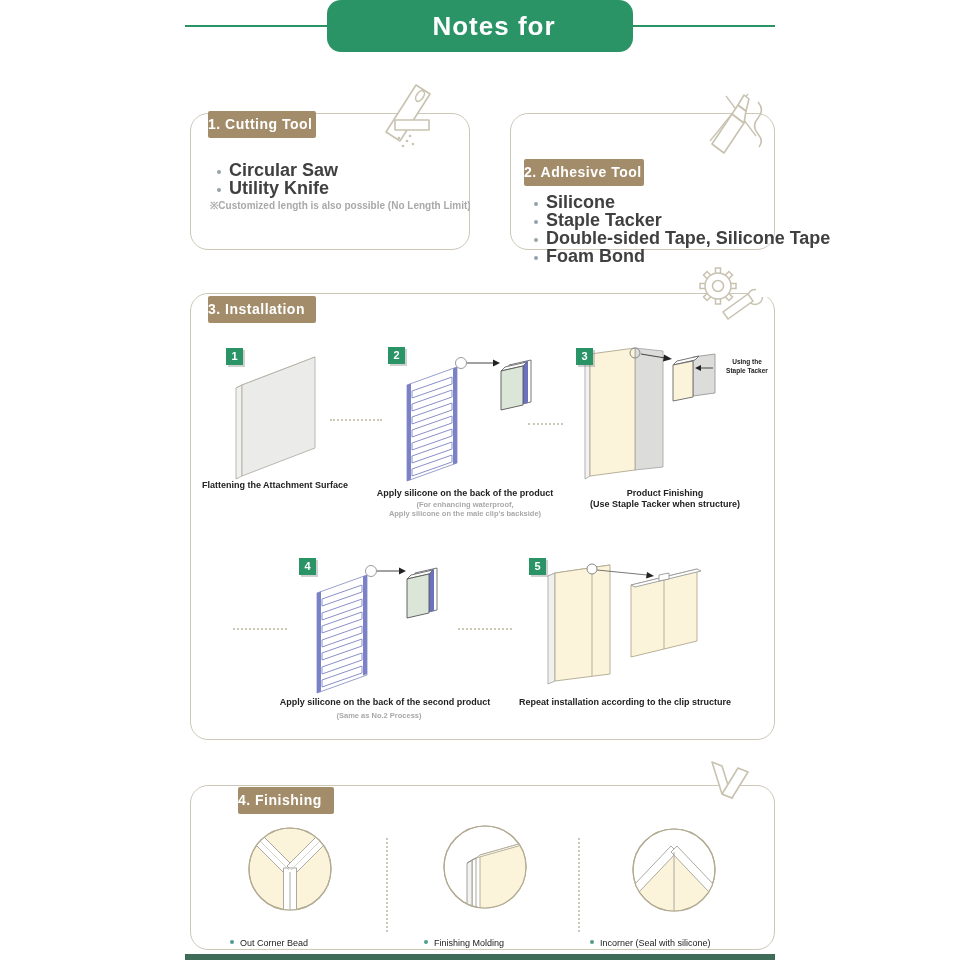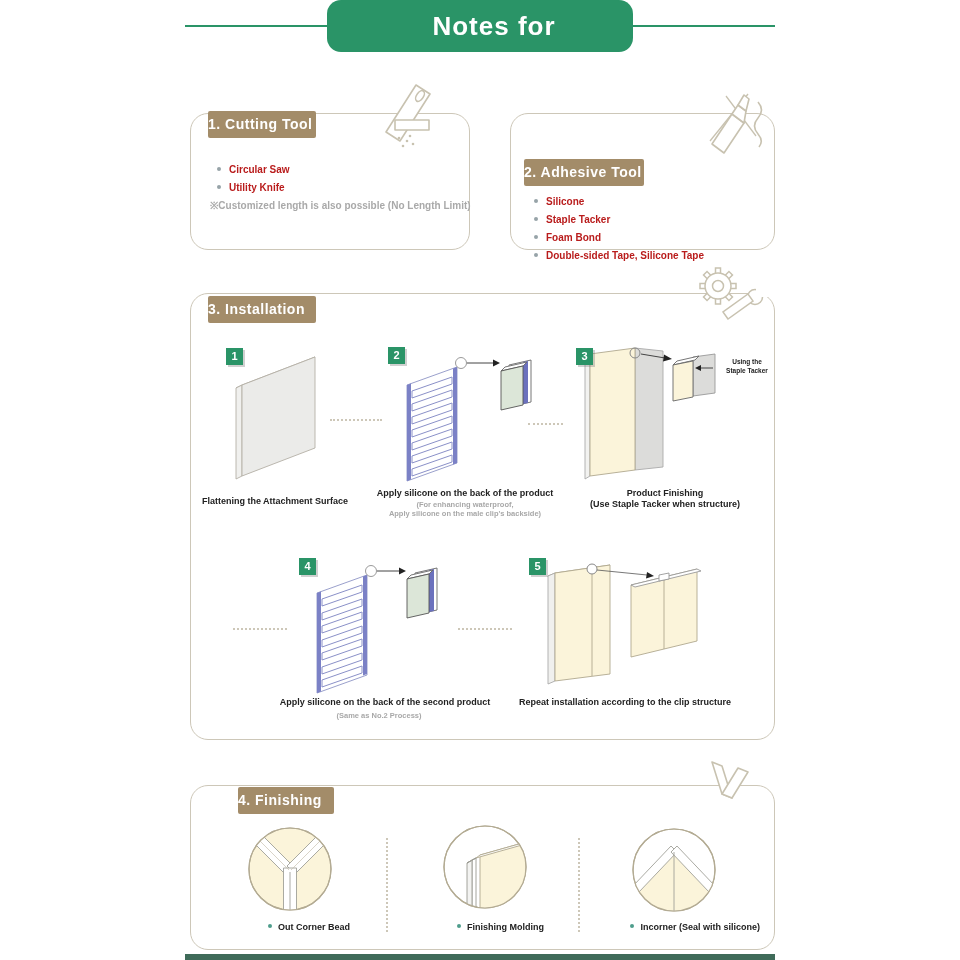--- a/index.html
+++ b/index.html
@@ -18,39 +18,39 @@
   
   .secbox { border:1.5px solid #cdc7b8; border-radius:18px; background:#fff; }
   .sec-title {
     background:#a38c69; color:#fff; font-weight:bold; font-size:14px;
     border-radius:2px; height:27px; line-height:27px; text-align:left;
     letter-spacing:0.5px; z-index:3;
   }
 
   
   .tool-list { list-style:none; }
-  .tool-list li { font-size:10px; font-weight:bold; color:#b91c1c; line-height:18px; white-space:nowrap; }
+  .tool-list li { font-size:18px; font-weight:bold; color:#404040; line-height:18px; white-space:nowrap; }
   .dot { display:inline-block; width:4px; height:4px; border-radius:50%; background:#97a3a8; margin-right:8px; vertical-align:2px; }
   .note { font-size:10px; color:#a9a9a9; font-weight:bold; white-space:nowrap; }
 
   
   .numbadge {
     width:17px; height:17px; background:#2a9467; color:#fff; font-size:11px;
     font-weight:bold; text-align:center; line-height:17px;
     box-shadow:2px 2px 0 rgba(120,120,120,0.35); z-index:2;
   }
 
   .caption { font-size:9px; font-weight:bold; color:#222; text-align:center; white-space:nowrap; }
   .subcaption { font-size:7.5px; color:#a8a8a8; font-weight:bold; text-align:center; white-space:nowrap; }
   .annotation { font-size:6.5px; font-weight:bold; color:#222; text-align:center; line-height:9px; }
 
   .dotted-h { border-top:2px dotted #cdc7b8; height:0; }
   .dotted-v { border-left:2px dotted #cdc7b8; width:0; }
 
-  .fin-caption { font-size:9px; font-weight:bold; color:#222; text-align:right; white-space:nowrap; }
+  .fin-caption { font-size:9px; font-weight:normal; color:#222; text-align:left; white-space:nowrap;margin-top:16px; }
   .fin-dot { display:inline-block; width:4px; height:4px; border-radius:50%; background:#4e9d8c; margin-right:6px; vertical-align:2px; }
 
   .bottom-bar { left:185px; top:954px; width:590px; height:6px; background:#3f6b59; }
 
   svg { display:block; }
 </style>
 </head>
 <body>
 
 <div id="page">
@@ -80,22 +80,22 @@
         <circle cx="41" cy="60" r="1.3"></circle>
         <circle cx="38" cy="52" r="1.3"></circle>
     </g>
   </svg>
 
   <div class="abs secbox" style="left:510px; top:113px; width:265px; height:137px;"></div>
   <div class="abs sec-title" style="left:524px; top:111px; width:120px;margin-top:48px;">2. Adhesive Tool</div>
   <ul class="abs tool-list" style="left:534px; top:161px;margin-top:32px;">
     <li><span class="dot"></span><span>Silicone</span></li>
     <li><span class="dot"></span><span>Staple Tacker</span></li>
+    <li><span class="dot"></span><span>Double-sided Tape, Silicone Tape</span></li>
     <li><span class="dot"></span><span>Foam Bond</span></li>
-    <li><span class="dot"></span><span>Double-sided Tape, Silicone Tape</span></li>
   </ul>
 
   <svg class="abs" style="left:698px; top:86px;" width="74" height="78" viewBox="0 0 74 78">
     <g stroke="#c8c2b0" stroke-width="1.3" fill="none">
       <line x1="12" y1="55" x2="50" y2="8"></line>
       <line x1="28" y1="10" x2="58" y2="50"></line>
     </g>
     <g fill="#fff" stroke="#c8c2b0" stroke-width="1.6" stroke-linejoin="round">
       <polygon points="14,58 34,28 46,37 26,67"></polygon>
       <polygon points="34,28 40,19 48,25 46,37"></polygon>
@@ -126,21 +126,21 @@
   </svg>
 
   <div class="abs numbadge" style="left:226px; top:348px;">1</div>
   <svg class="abs" style="left:225px; top:345px;" width="115" height="140" viewBox="0 0 115 140">
     <g stroke="#b4b0a6" stroke-width="0.9" stroke-linejoin="round">
       <polygon points="11,43 84,15 90,12 17,40" fill="#f7f7f5"></polygon>
       <polygon points="11,43 17,40 17,131 11,134" fill="#f0f0ee"></polygon>
       <polygon points="17,40 90,12 90,103 17,131" fill="#ebebe9"></polygon>
     </g>
   </svg>
-  <div class="abs caption" style="left:195px; top:496px; width:160px;">Flattening the Attachment Surface</div>
+  <div class="abs caption" style="left:195px; top:480px; width:160px;">Flattening the Attachment Surface</div>
 
   <div class="abs dotted-h" style="left:330px; top:419px; width:52px;"></div>
 
   <div class="abs numbadge" style="left:388px; top:347px;">2</div>
   <svg class="abs" style="left:385px; top:345px;" width="150" height="140" viewBox="0 0 150 140">
     <polygon points="22,40 72,22 72,118 22,136" fill="#fff" stroke="#9aa0cc" stroke-width="1"></polygon>
     <g fill="#7b81c6" stroke="none">
       <polygon points="22,40 26,38.5 26,134.5 22,136"></polygon>
       <polygon points="68,23.5 72,22 72,118 68,119.5"></polygon>
     </g>

